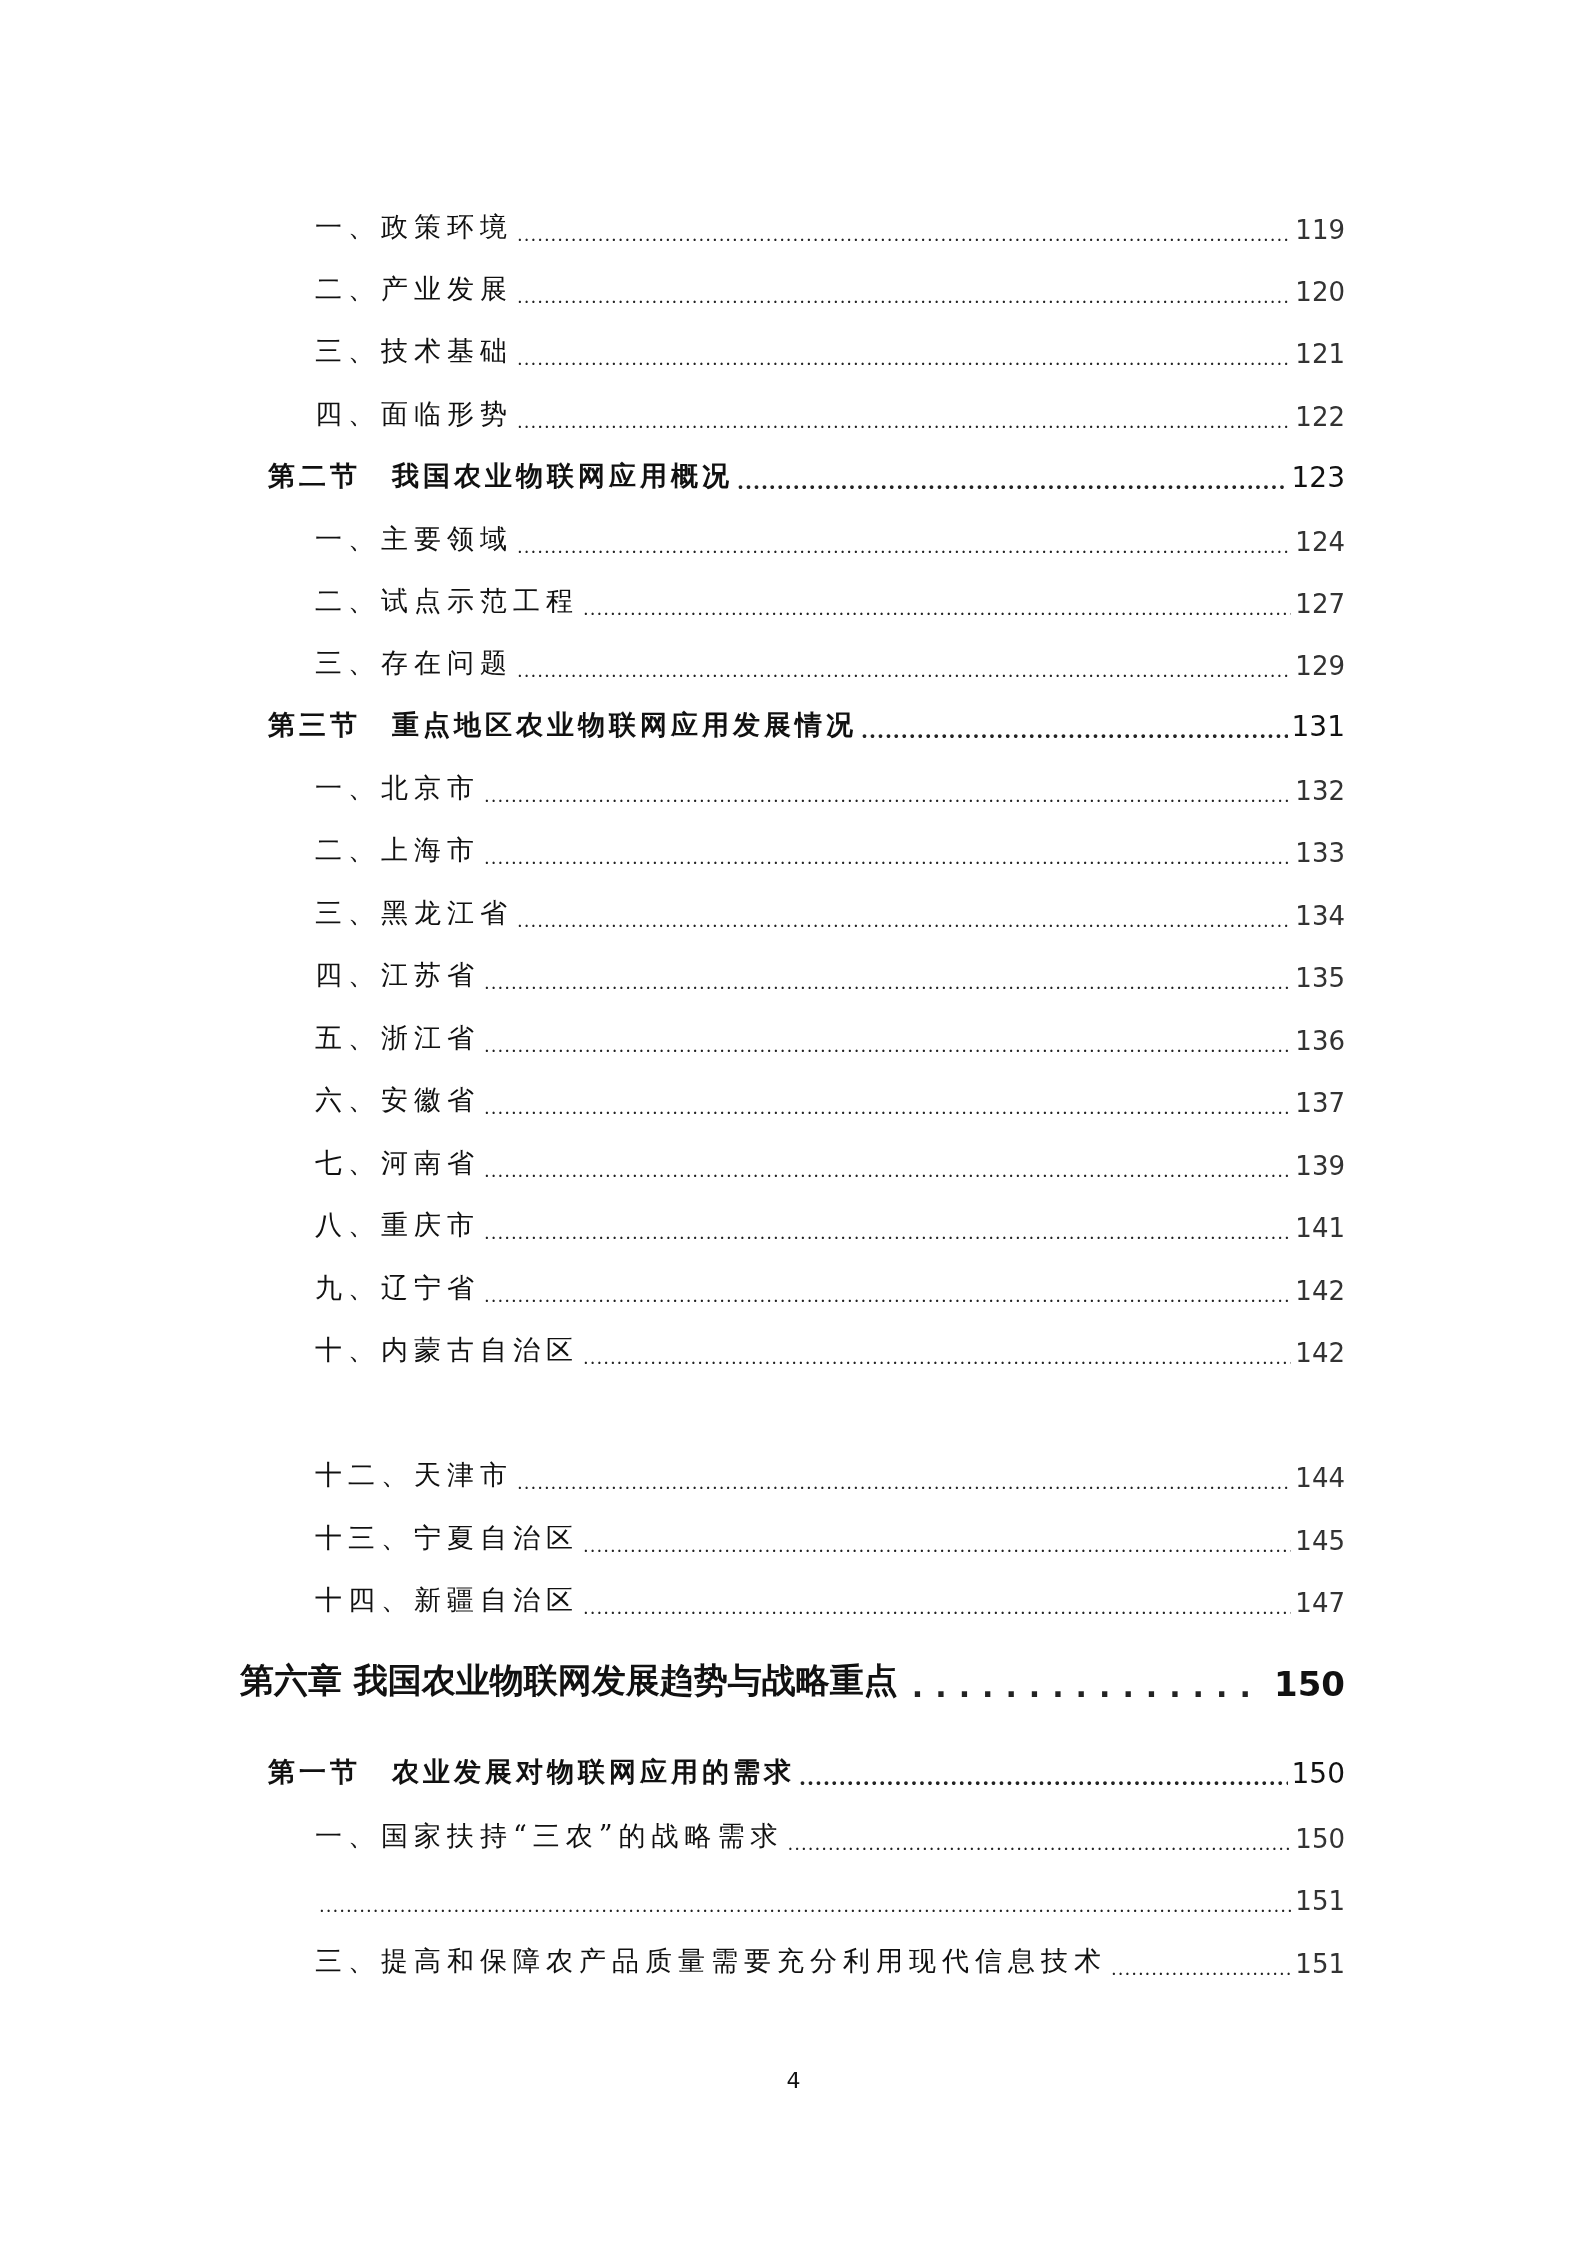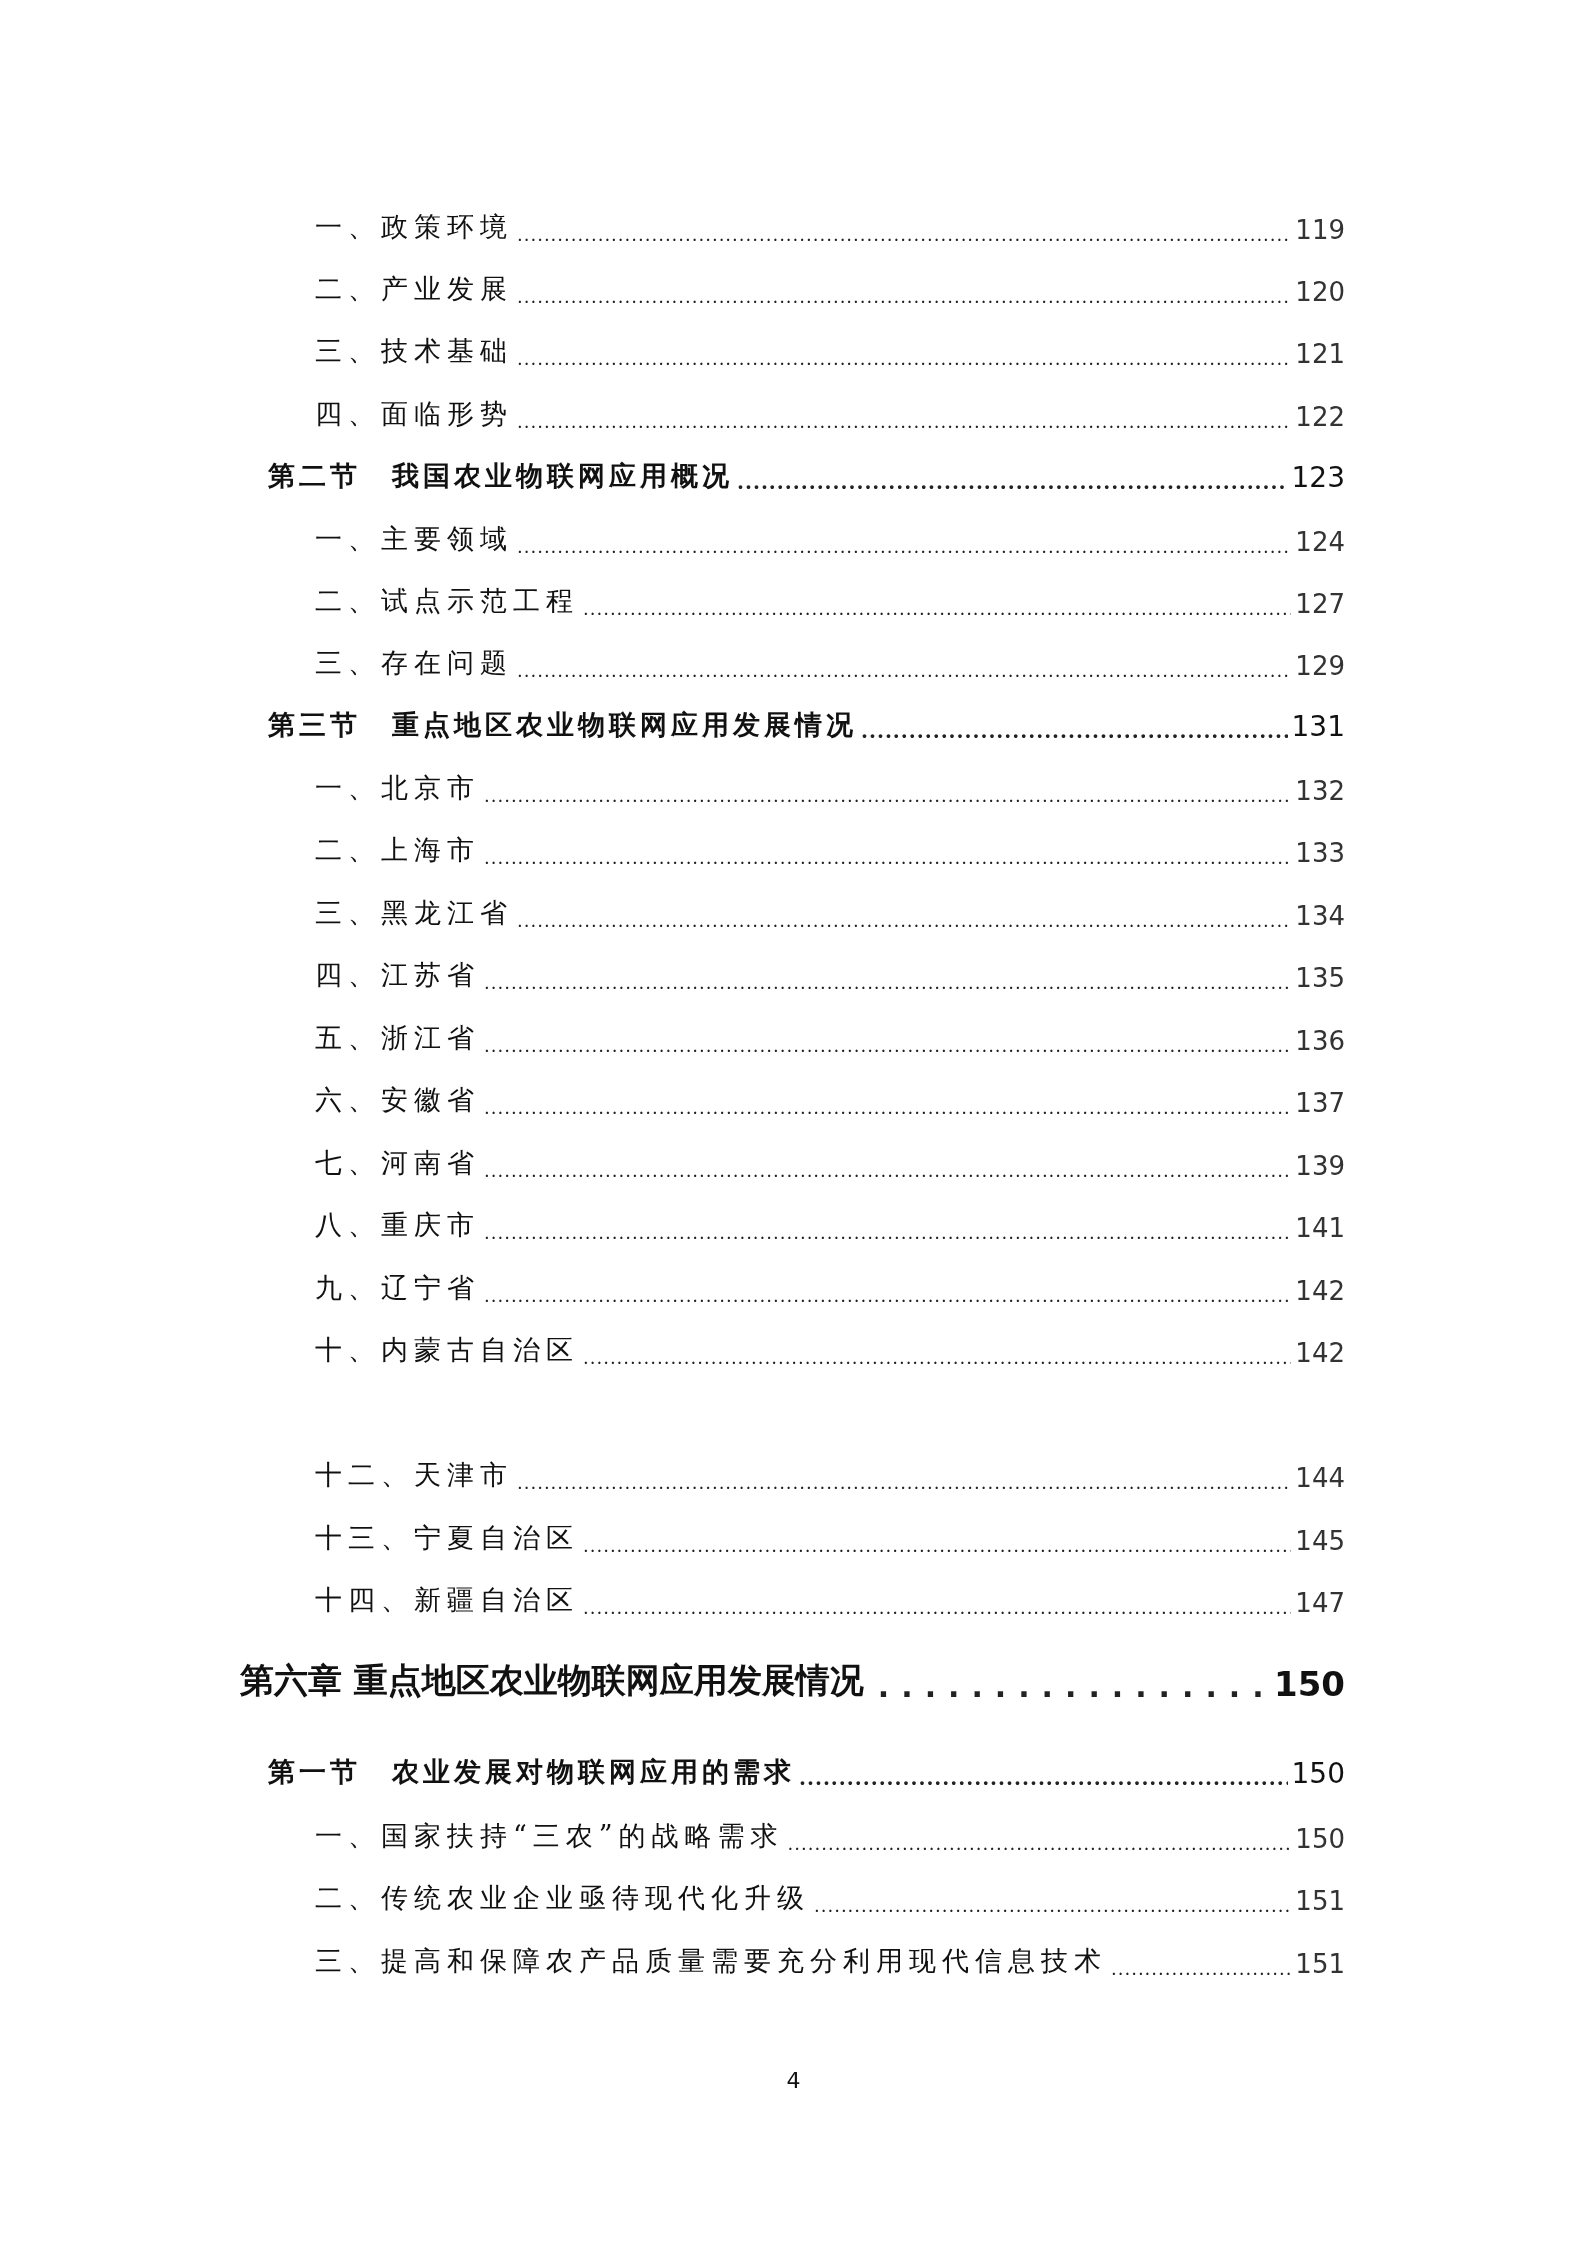--- a/index.html
+++ b/index.html
@@ -136,37 +136,36 @@
     <span class="leader"></span>
     <span class="page-num">145</span>
   </div>
   <div class="toc-line item" style="top:1578px">
     <span class="label">十四、新疆自治区</span>
     <span class="leader"></span>
     <span class="page-num">147</span>
   </div>
 
   <div class="toc-line chapter" style="top:1656px">
-    <span class="label">第六章 重点地区农业物联网应用发展情况</span>
+    <span class="label">第六章 我国农业物联网发展趋势与战略重点</span>
     <span class="leader"></span>
     <span class="page-num">150</span>
   </div>
 
   <div class="toc-line section" style="top:1750px">
     <span class="label">第一节　农业发展对物联网应用的需求</span>
     <span class="leader"></span>
     <span class="page-num">150</span>
   </div>
   <div class="toc-line item" style="top:1814px">
     <span class="label">一、国家扶持“三农”的战略需求</span>
     <span class="leader"></span>
     <span class="page-num">150</span>
   </div>
   <div class="toc-line item" style="top:1876px">
-    <span class="label">二、传统农业企业亟待现代化升级</span>
     <span class="leader"></span>
     <span class="page-num">151</span>
   </div>
   <div class="toc-line item" style="top:1939px">
     <span class="label">三、提高和保障农产品质量需要充分利用现代信息技术</span>
     <span class="leader"></span>
     <span class="page-num">151</span>
   </div>
 
   <div class="footer">4</div>

